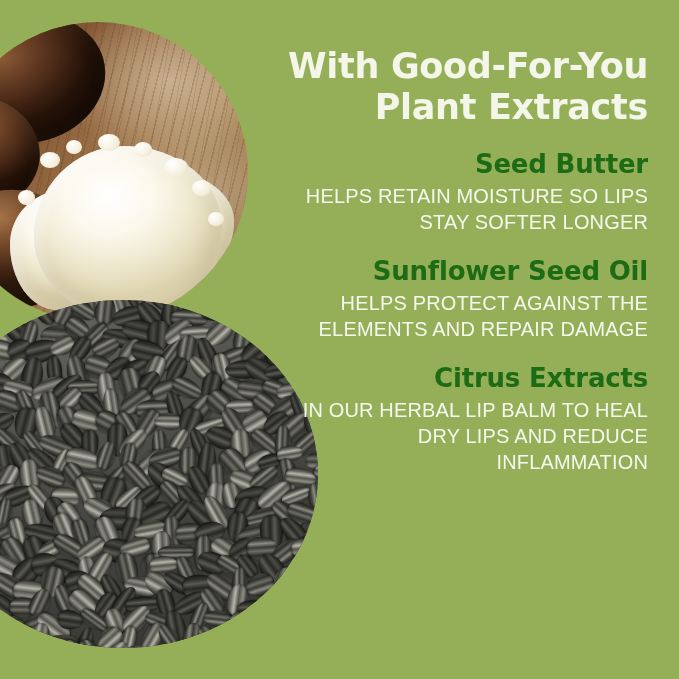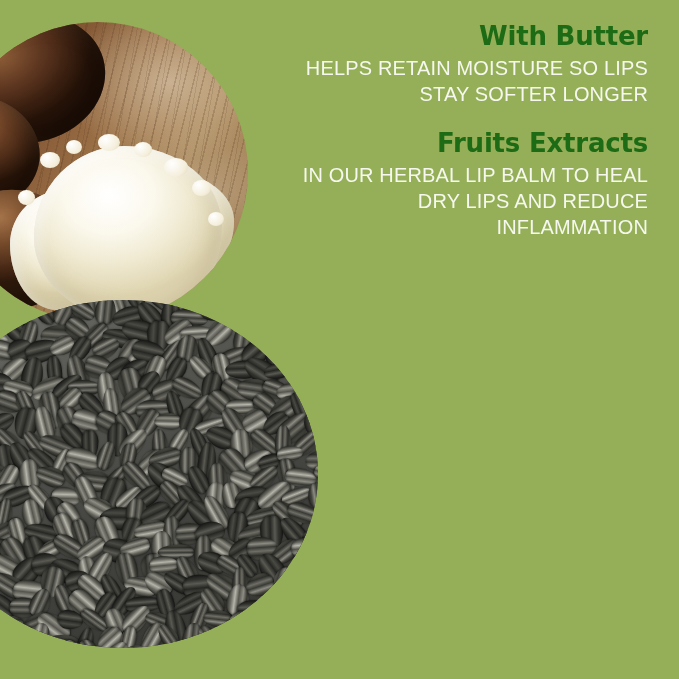--- a/index.html
+++ b/index.html
@@ -460,26 +460,31 @@
         <div class="seed" style="left: 301px; top: 338.5px; width: 16.7px; height: 33.5px; transform: rotate(5.5deg);"></div>
         <div class="seed" style="left: 321.7px; top: 343.9px; width: 23.8px; height: 36.7px; transform: rotate(7.6deg);"></div>
         <div class="seed d" style="left: 350.8px; top: 341.8px; width: 17.8px; height: 29.3px; transform: rotate(247.6deg);"></div>
         <div class="seed" style="left: 369.7px; top: 344.1px; width: 15.4px; height: 29.9px; transform: rotate(3.7deg);"></div>
         <div class="seed d" style="left: 386.5px; top: 342.9px; width: 21.1px; height: 31.9px; transform: rotate(9.2deg);"></div>
       </div>
   </div>
 
   <div id="text-col">
 
+    <div id="headline">With Good-For-You Plant Extracts</div>
 
     <div class="ingredient">
-      <div class="ing-name">With Butter</div>
+      <div class="ing-name">Seed Butter</div>
       <div class="ing-desc">HELPS RETAIN MOISTURE SO LIPS STAY SOFTER LONGER</div>
     </div>
 
-
     <div class="ingredient">
-      <div class="ing-name">Fruits Extracts</div>
+      <div class="ing-name">Sunflower Seed Oil</div>
+      <div class="ing-desc">HELPS PROTECT AGAINST THE ELEMENTS AND REPAIR DAMAGE</div>
+    </div>
+
+    <div class="ingredient">
+      <div class="ing-name">Citrus Extracts</div>
       <div class="ing-desc">IN OUR HERBAL LIP BALM TO HEAL DRY LIPS AND REDUCE INFLAMMATION</div>
     </div>
 
   </div>
 </div>
 
 </body></html>

